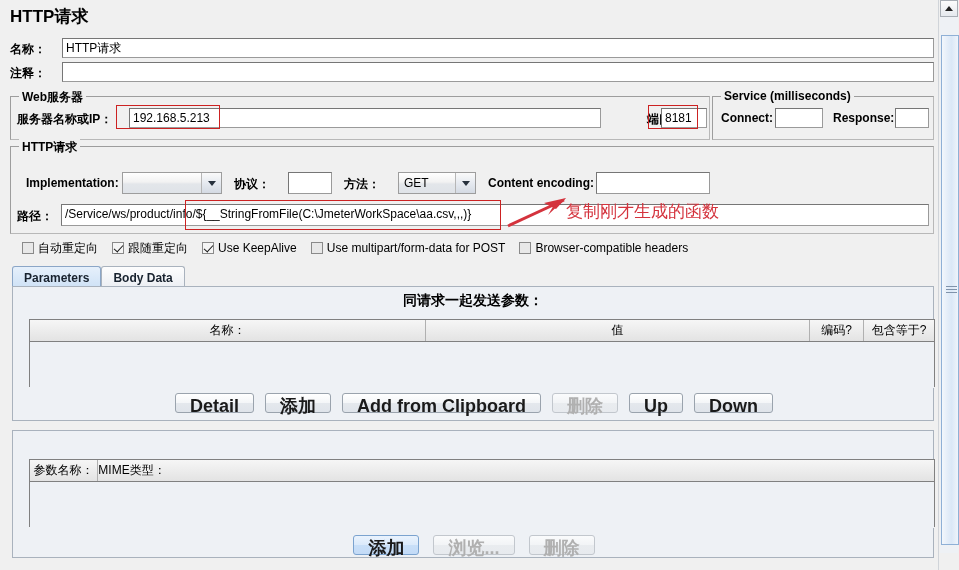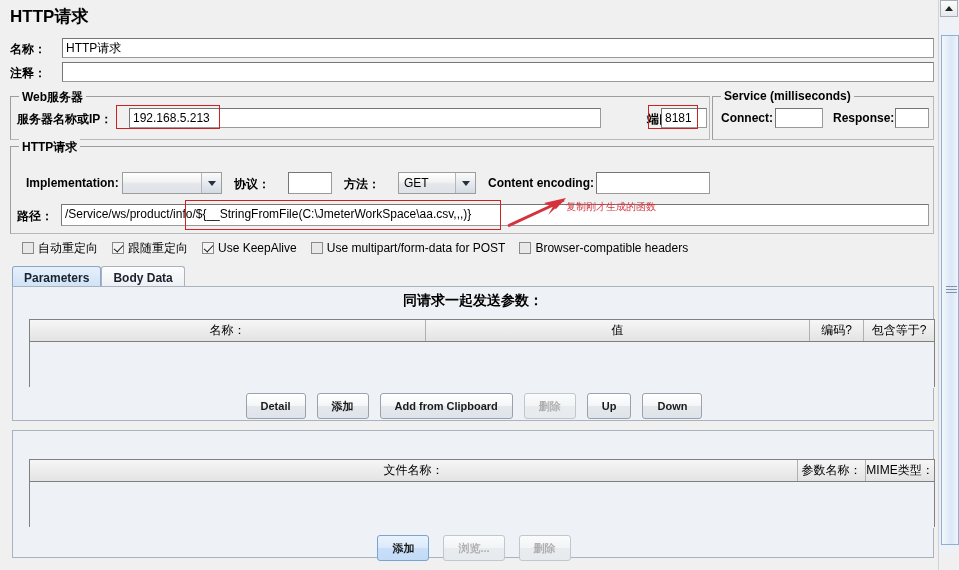--- a/index.html
+++ b/index.html
@@ -256,28 +256,28 @@
   }
   #params-table { position: absolute; left: 8px; top: 32px; width: 906px; height: 68px; }
   #params-table .th.c0 { width: 396px; }
   #params-table .th.c1 { width: 384px; }
   #params-table .th.c2 { width: 54px; }
   #params-table .th.c3 { width: 70px; }
 
   
   .btn {
     box-sizing: border-box;
-    height: 26px;
+    height: 20px;
     min-width: 40px;
     padding: 0 14px;
     border: 1px solid #9aa3ad;
     border-radius: 3px;
     background: linear-gradient(#ffffff 0%, #f4f6f8 48%, #e4e8ed 52%, #dfe4ea 100%);
     font-family: "Liberation Sans", sans-serif;
-    font-size: 11px;
+    font-size: 18px;
     font-weight: bold;
     color: #1a1a1a;
     line-height: 24px;
     white-space: nowrap;
     text-align: center;
   }
   .btn.disabled {
     color: #b0b0b0;
     border-color: #c2c7cd;
     background: linear-gradient(#fafbfc 0%, #f2f4f6 48%, #e9ecef 52%, #e7eaee 100%);
@@ -314,21 +314,21 @@
     width: 922px;
     display: flex;
     justify-content: center;
     gap: 14px;
   }
 
   
   #annotation {
     position: absolute;
     left: 566px; top: 200px;
-    font-size: 10px;
+    font-size: 17px;
     color: #d4333d;
     white-space: nowrap;
   }
   #arrow-svg {
     position: absolute;
     left: 504px; top: 195px;
     width: 66px; height: 34px;
   }
 
   
@@ -500,21 +500,20 @@
       <div class="btn disabled">删除</div>
       <div class="btn">Up</div>
       <div class="btn">Down</div>
     </div>
   </div>
 
   <div id="files-area">
 
     <div class="tbl" id="files-table">
       <div class="tbl-head">
-        <div class="th c0">文件名称：</div>
         <div class="th c1">参数名称：</div>
         <div class="th c2">MIME类型：</div>
       </div>
       <div class="tbl-body"></div>
     </div>
 
     <div id="files-buttons">
       <div class="btn focused">添加</div>
       <div class="btn disabled">浏览...</div>
       <div class="btn disabled">删除</div>

